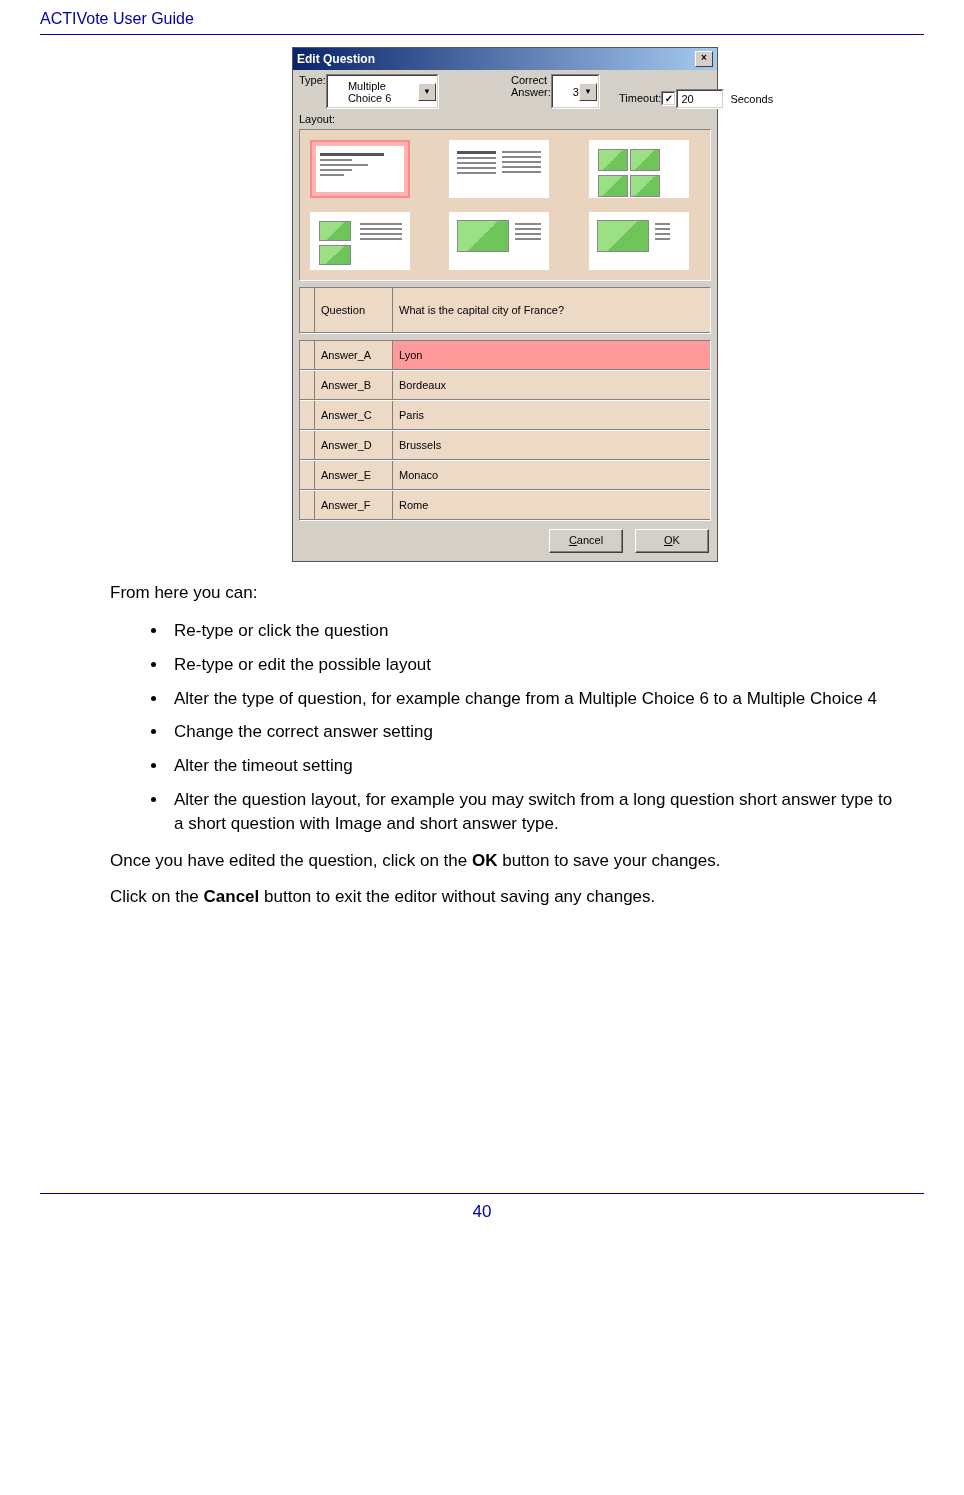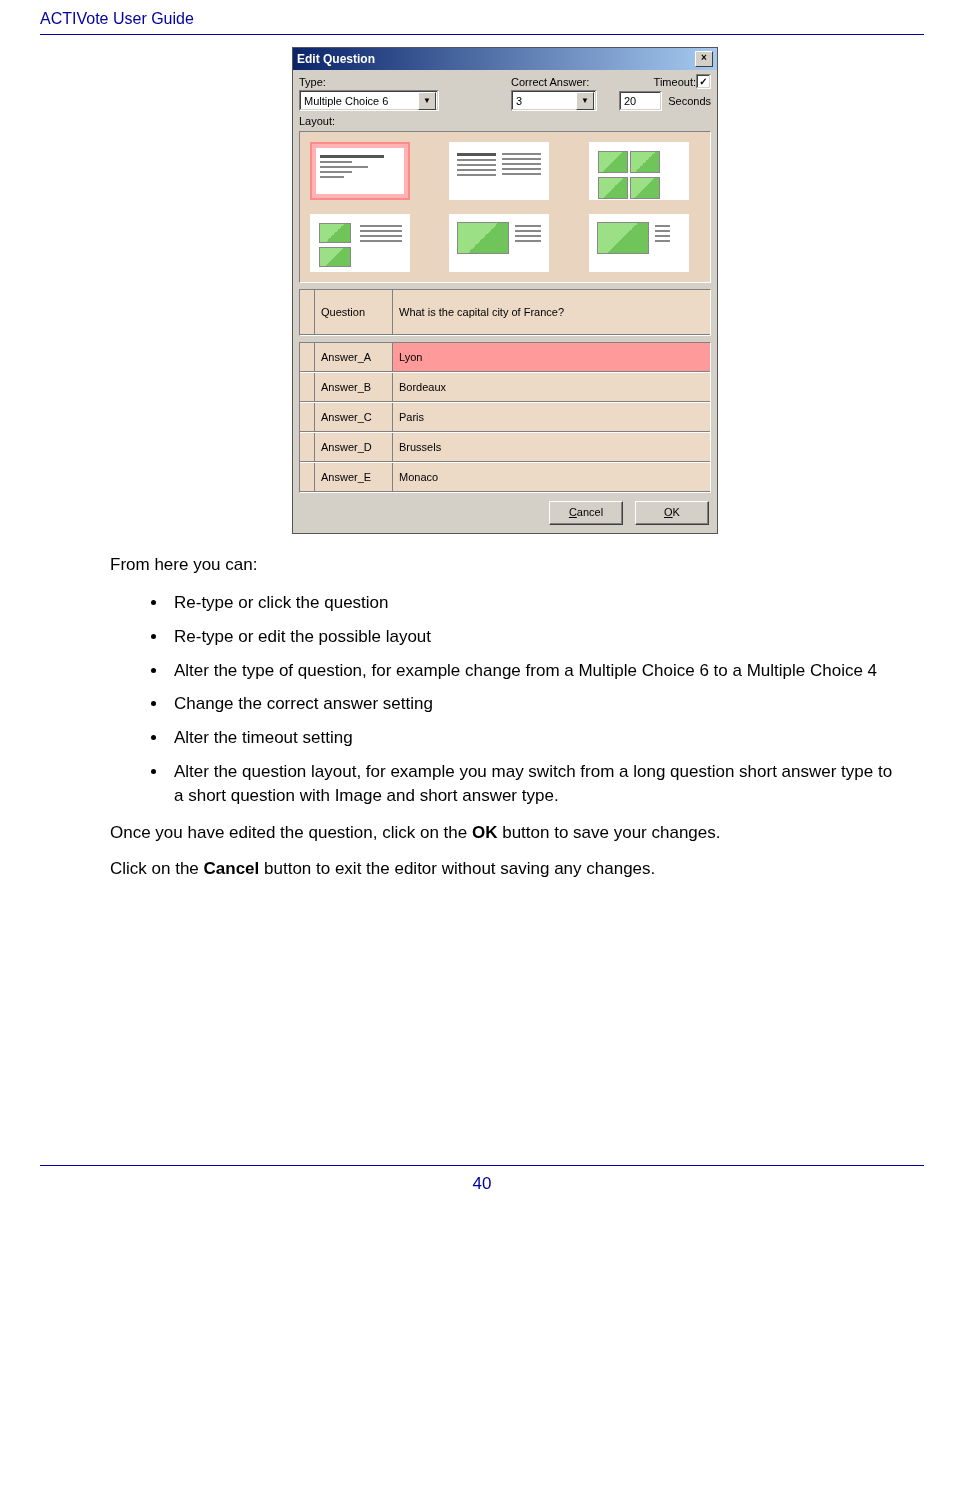--- a/index.html
+++ b/index.html
@@ -62,29 +62,29 @@
   }
   .form-area {
     padding: 4px 6px 0 6px;
   }
   .row-top {
     display:flex;
     gap: 4px;
     align-items:flex-end;
     margin-bottom:2px;
   }
-  .field-group { display:flex; flex-direction:column; }
+  .field-group { display:flex; flex-direction:row; }
   .lbl { font-size:11px; margin-bottom:2px; }
   .combo {
     display:flex; align-items:center;
     background:#fff; border:1px solid #808080;
     border-right-color:#fff; border-bottom-color:#fff;
     box-shadow: inset -1px -1px #d4d0c8, inset 1px 1px #404040;
-    height:21px;
-    padding:0 2px 0 4px;
+    height:35px;
+    padding:0 2px 0 21px;
     box-sizing:border-box;
   }
   .combo .val { flex:1; font-size:11px; }
   .combo .btn {
     width:16px; height:16px; background:#d4d0c8;
     border:1px solid #fff; border-right-color:#404040; border-bottom-color:#404040;
     display:flex;align-items:center;justify-content:center;
     font-size:8px;
   }
   .txt-in {
@@ -352,20 +352,25 @@
             <div class="qa-row">
               <div class="qa-sm-col"></div>
               <div class="qa-label">Answer_D</div>
               <div class="qa-val">Brussels</div>
             </div>
             <div class="qa-row">
               <div class="qa-sm-col"></div>
               <div class="qa-label">Answer_E</div>
               <div class="qa-val">Monaco</div>
             </div>
+            <div class="qa-row">
+              <div class="qa-sm-col"></div>
+              <div class="qa-label">Answer_F</div>
+              <div class="qa-val">Rome</div>
+            </div>
           </div>
 
       </div>
       <div class="dlg-buttons">
         <div class="dlg-btn"><span>C</span><span style="text-decoration:none">ancel</span></div>
         <div class="dlg-btn"><span>O</span><span style="text-decoration:none">K</span></div>
       </div>
     </div>
 
     <p class="body-text">From here you can:</p>

